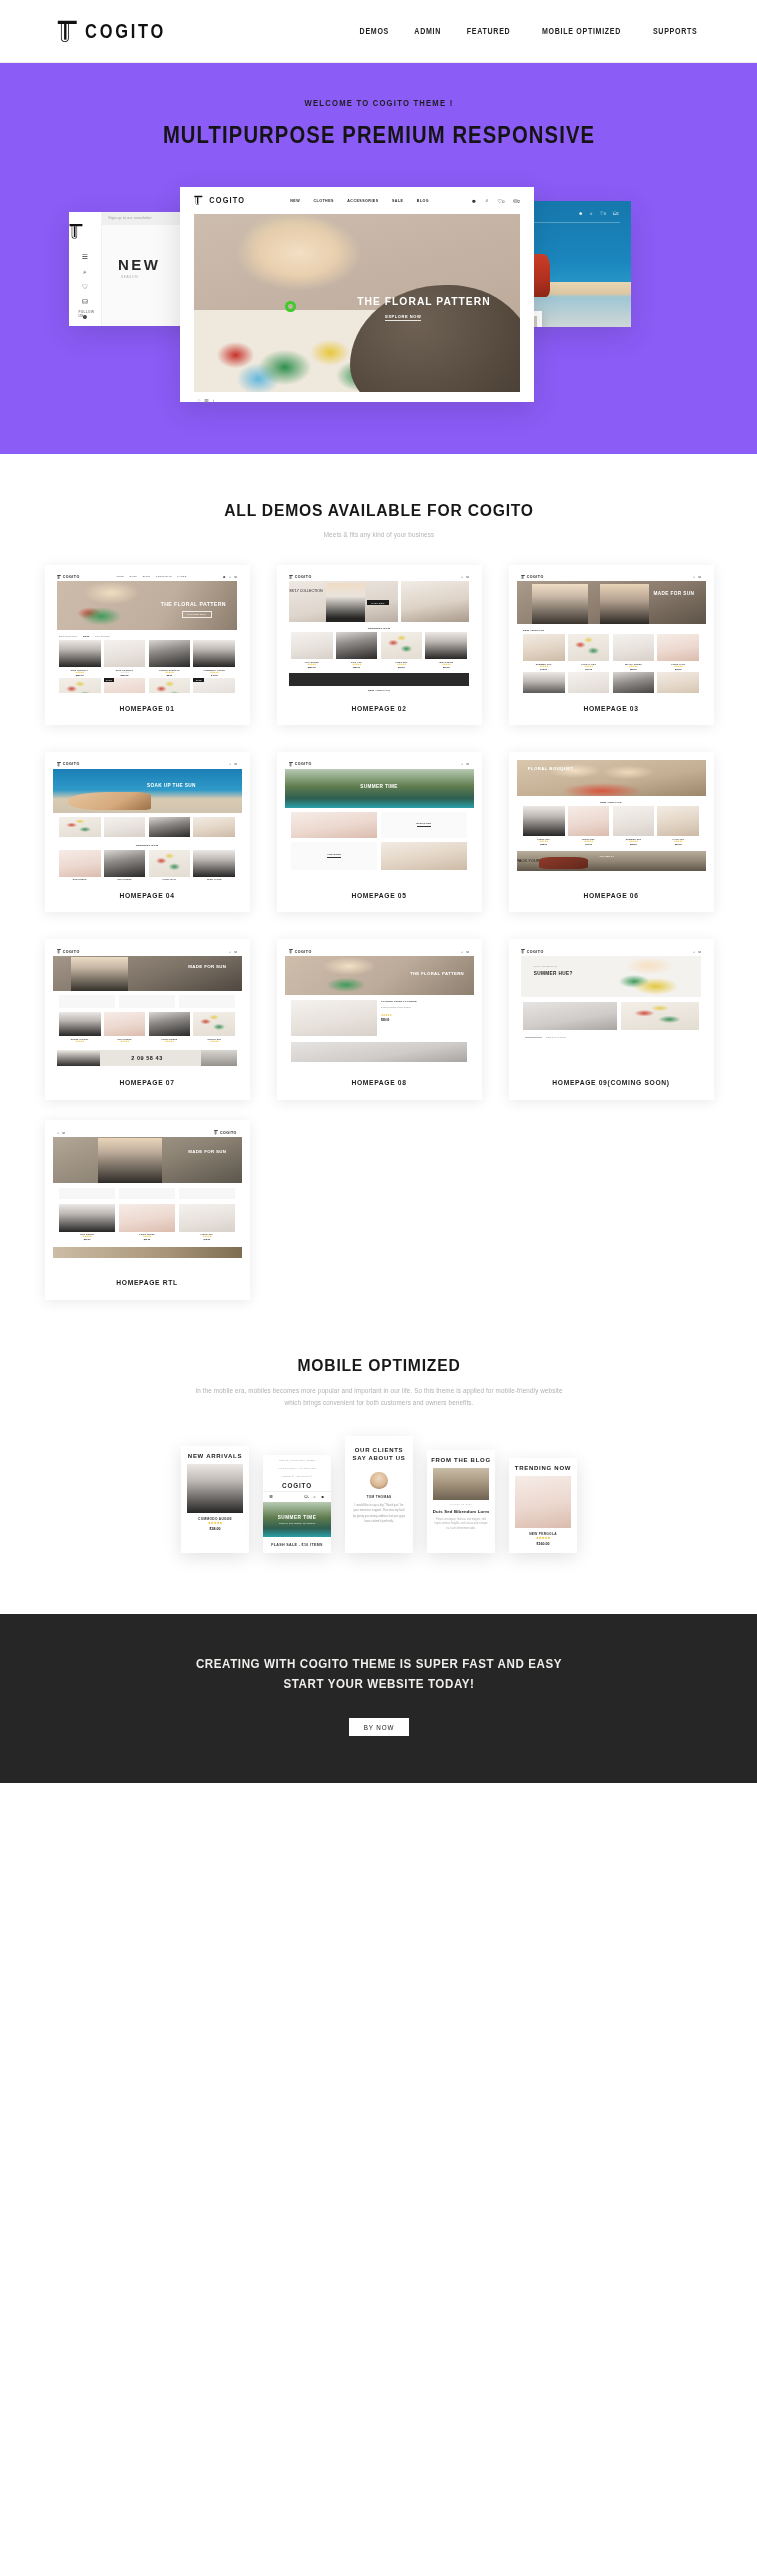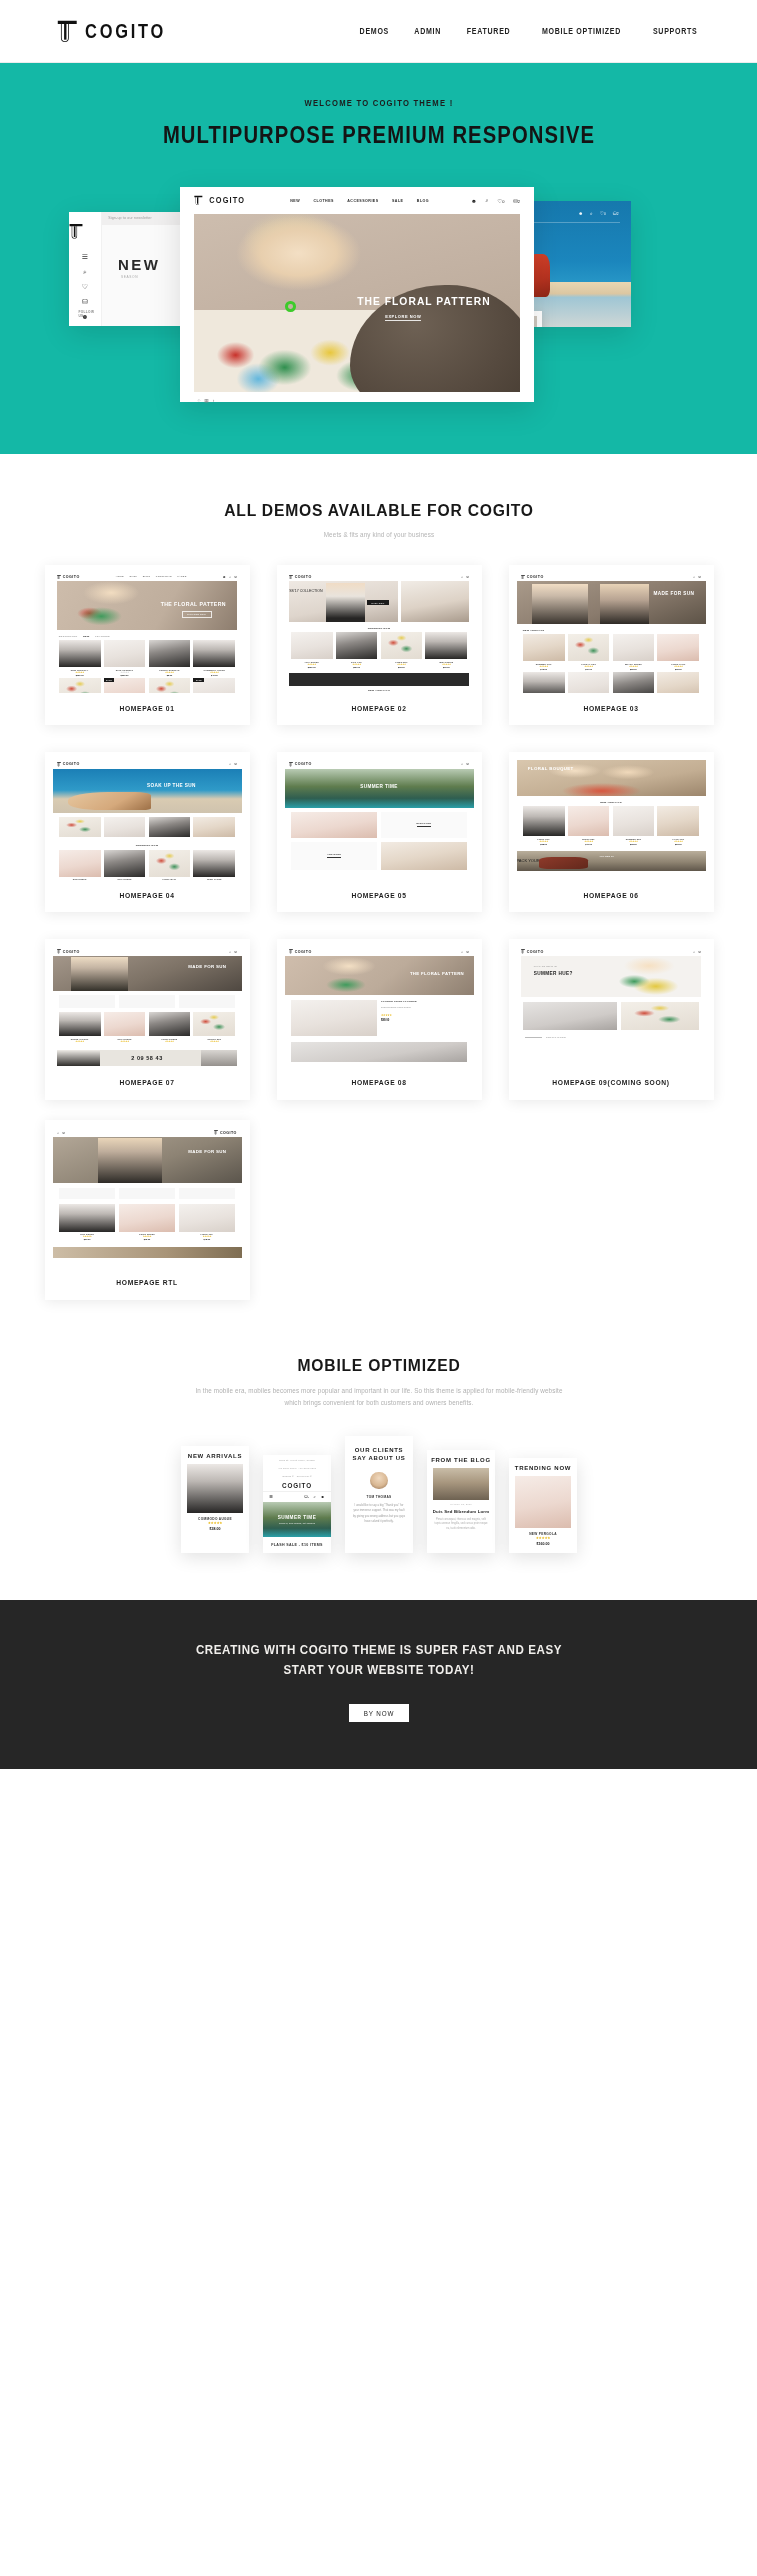--- a/index.html
+++ b/index.html
@@ -30,21 +30,21 @@
   .main-nav { display:flex; align-items:center; gap:20.5px; }
   .nav-link {
     font-size:8.3px; font-weight:700; letter-spacing:.1em; color:#222;
     text-decoration:none; text-transform:uppercase;
     font-family:"Liberation Sans Narrow","Liberation Sans",sans-serif;
     transform:scaleX(.85); display:inline-block;
   }
 
   
   .hero {
-    background:#14b8a6; padding-top:35px; height:391px; position:relative; overflow:hidden;
+    background:#8b5cf6; padding-top:35px; height:391px; position:relative; overflow:hidden;
   }
   .hero-eyebrow {
     text-align:center; font-size:8.7px; font-weight:700; letter-spacing:.16em;
     color:#1d1d1d; text-transform:uppercase; transform:scaleX(.88);
     font-family:"Liberation Sans Narrow","Liberation Sans",sans-serif;
   }
   .hero-title {
     text-align:center; margin-top:14px; font-size:23px; font-weight:700;
     letter-spacing:.055em; color:#141414; text-transform:uppercase;
     font-family:"Liberation Sans Narrow","Liberation Sans",sans-serif;
@@ -227,21 +227,21 @@
     background:radial-gradient(circle at 50% 36%,#f0d9bf 0%,#d9b894 55%,#8c6a4c 100%); }
   .ph-quote { font-size:2.8px; color:#9b9b9b; line-height:1.9; text-align:center; padding:4px 7px 0; }
   .ph-blogimg { height:32px; margin:0 6.3px; }
   .ph-blogdate { text-align:center; font-size:2.5px; color:#b3b3b3; padding-top:3.2px; letter-spacing:.06em;}
   .ph-blogtitle { text-align:center; font-size:4.3px; font-weight:700; color:#1a1a1a; padding:2.4px 4.7px 0; line-height:1.35;
     font-family:"Liberation Sans Narrow","Liberation Sans",sans-serif; letter-spacing:.04em;}
   .ph-blogtext { font-size:2.6px; color:#aeaeae; line-height:1.85; text-align:center; padding:3.2px 6.3px 0; }
 
   
   .cta {
-    background:#262626; padding:41px 12px 47px; margin-top:0;
+    background:#262626; padding:41px 12px 47px; margin-top:14px;
   }
   .cta-line {
     text-align:center; color:#f1efec; font-size:12.6px; font-weight:700; letter-spacing:.05em;
     text-transform:uppercase; line-height:1.55; transform:scaleX(.92);
     font-family:"Liberation Sans Narrow","Liberation Sans",sans-serif;
   }
   .cta-btn {
     display:block; margin:24px auto 0; width:60px; height:17.4px; background:#fff; color:#1c1c1c;
     border:none; font-size:6.3px; font-weight:400; letter-spacing:.13em; cursor:pointer;
     font-family:"Liberation Sans Narrow","Liberation Sans",sans-serif;

